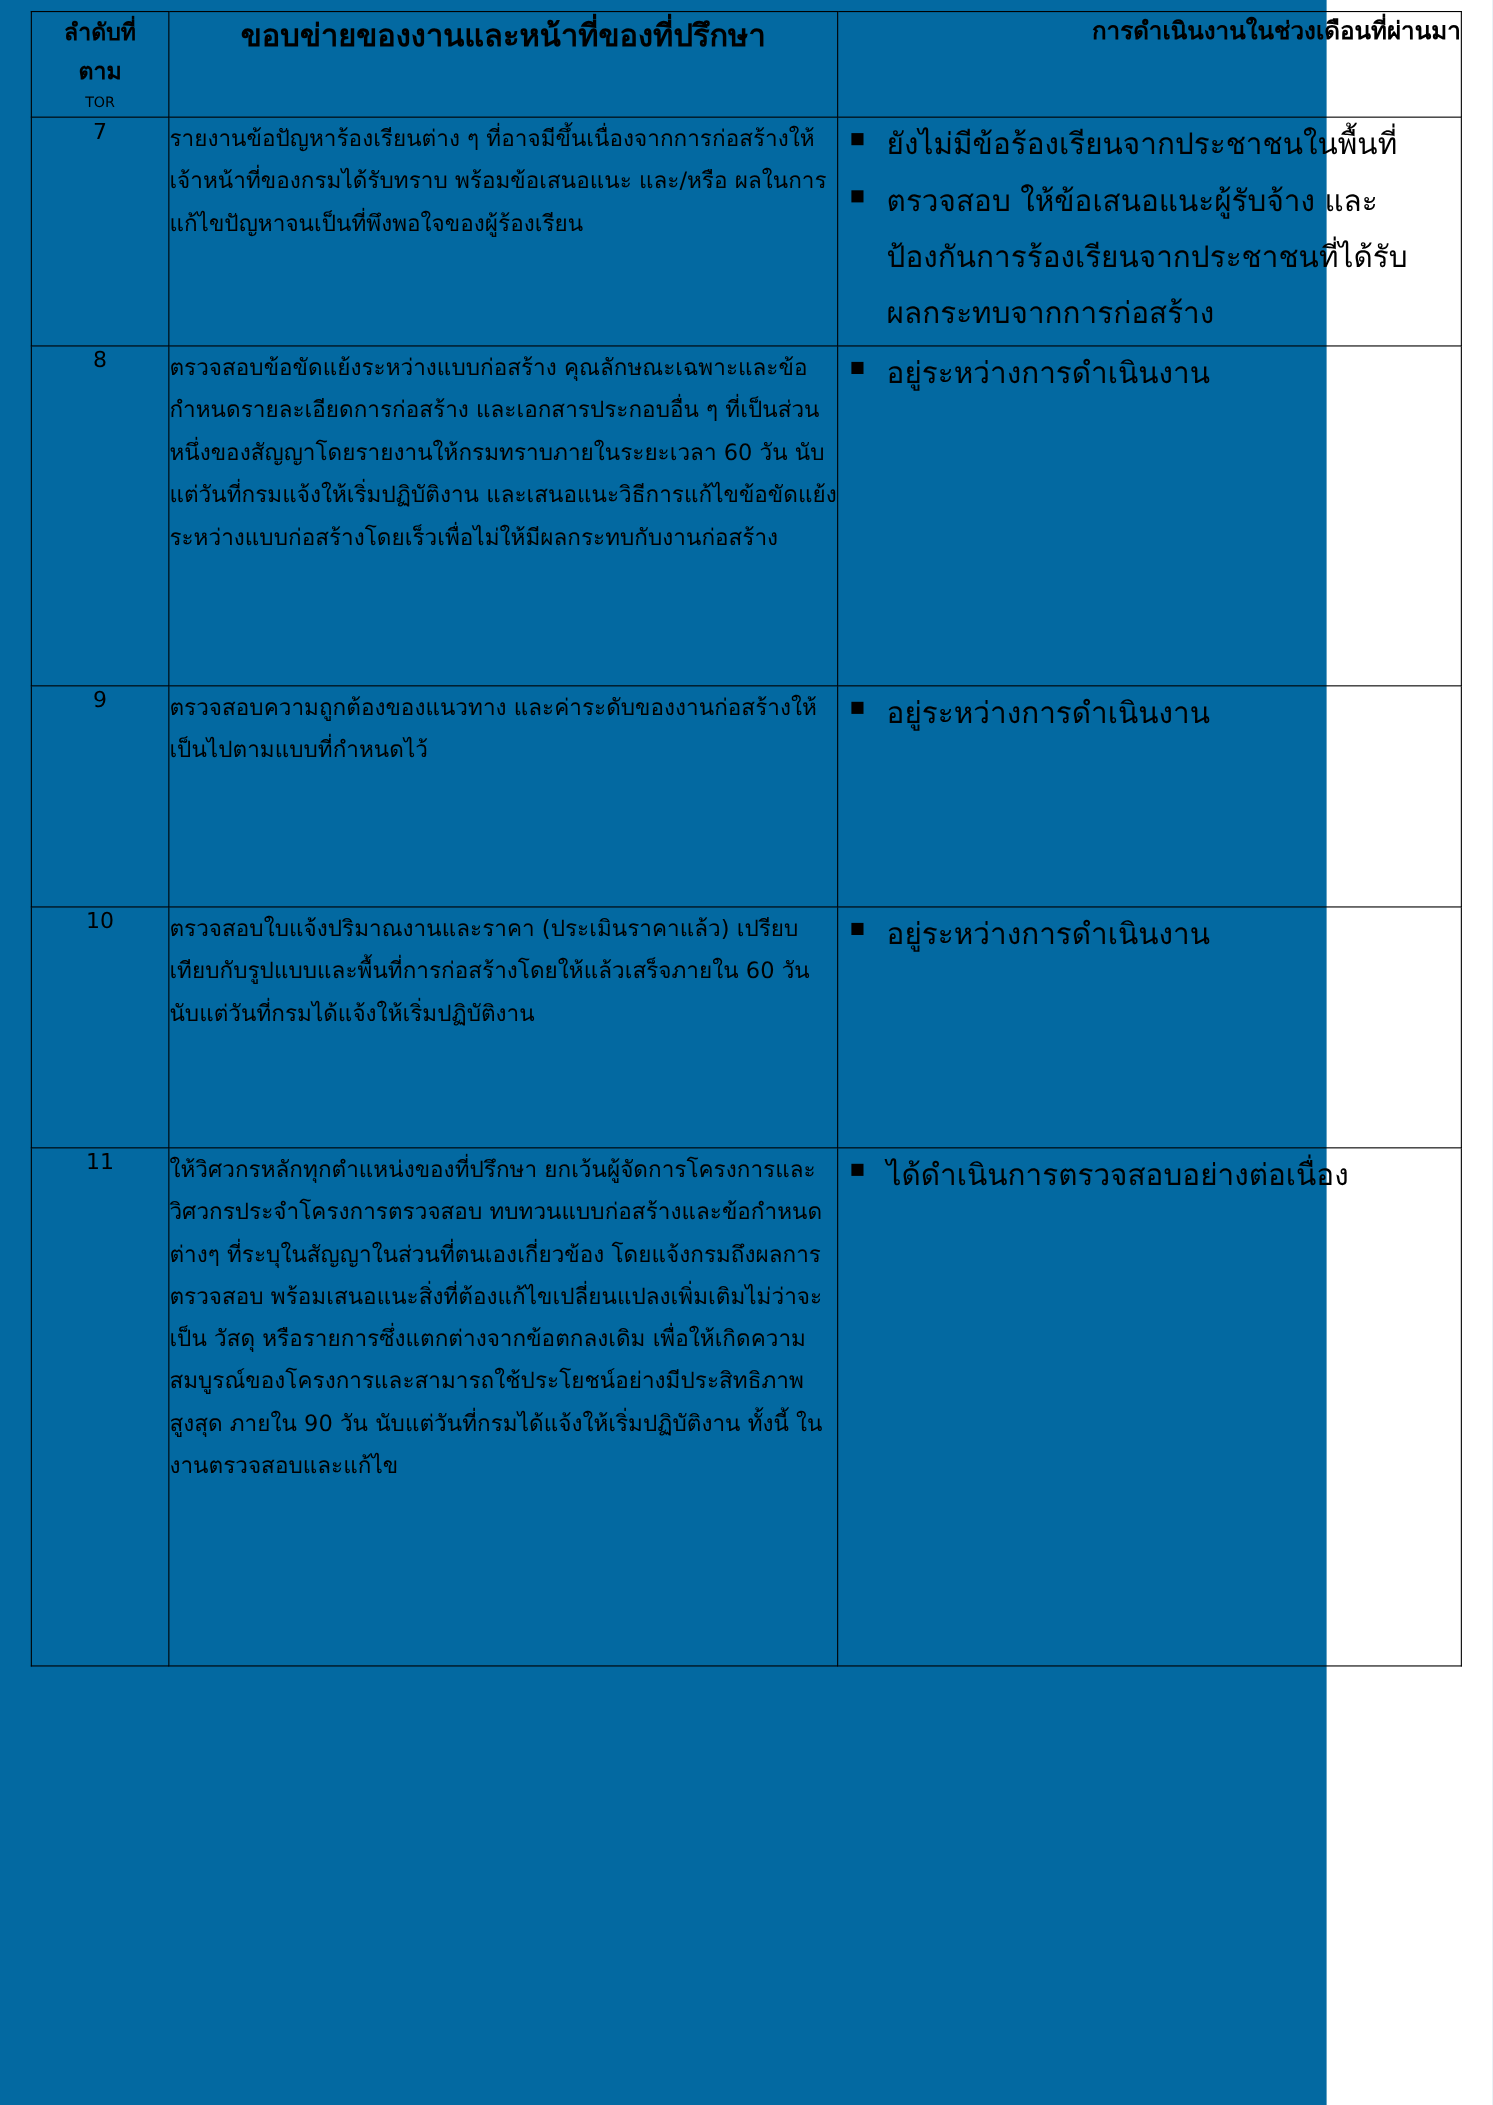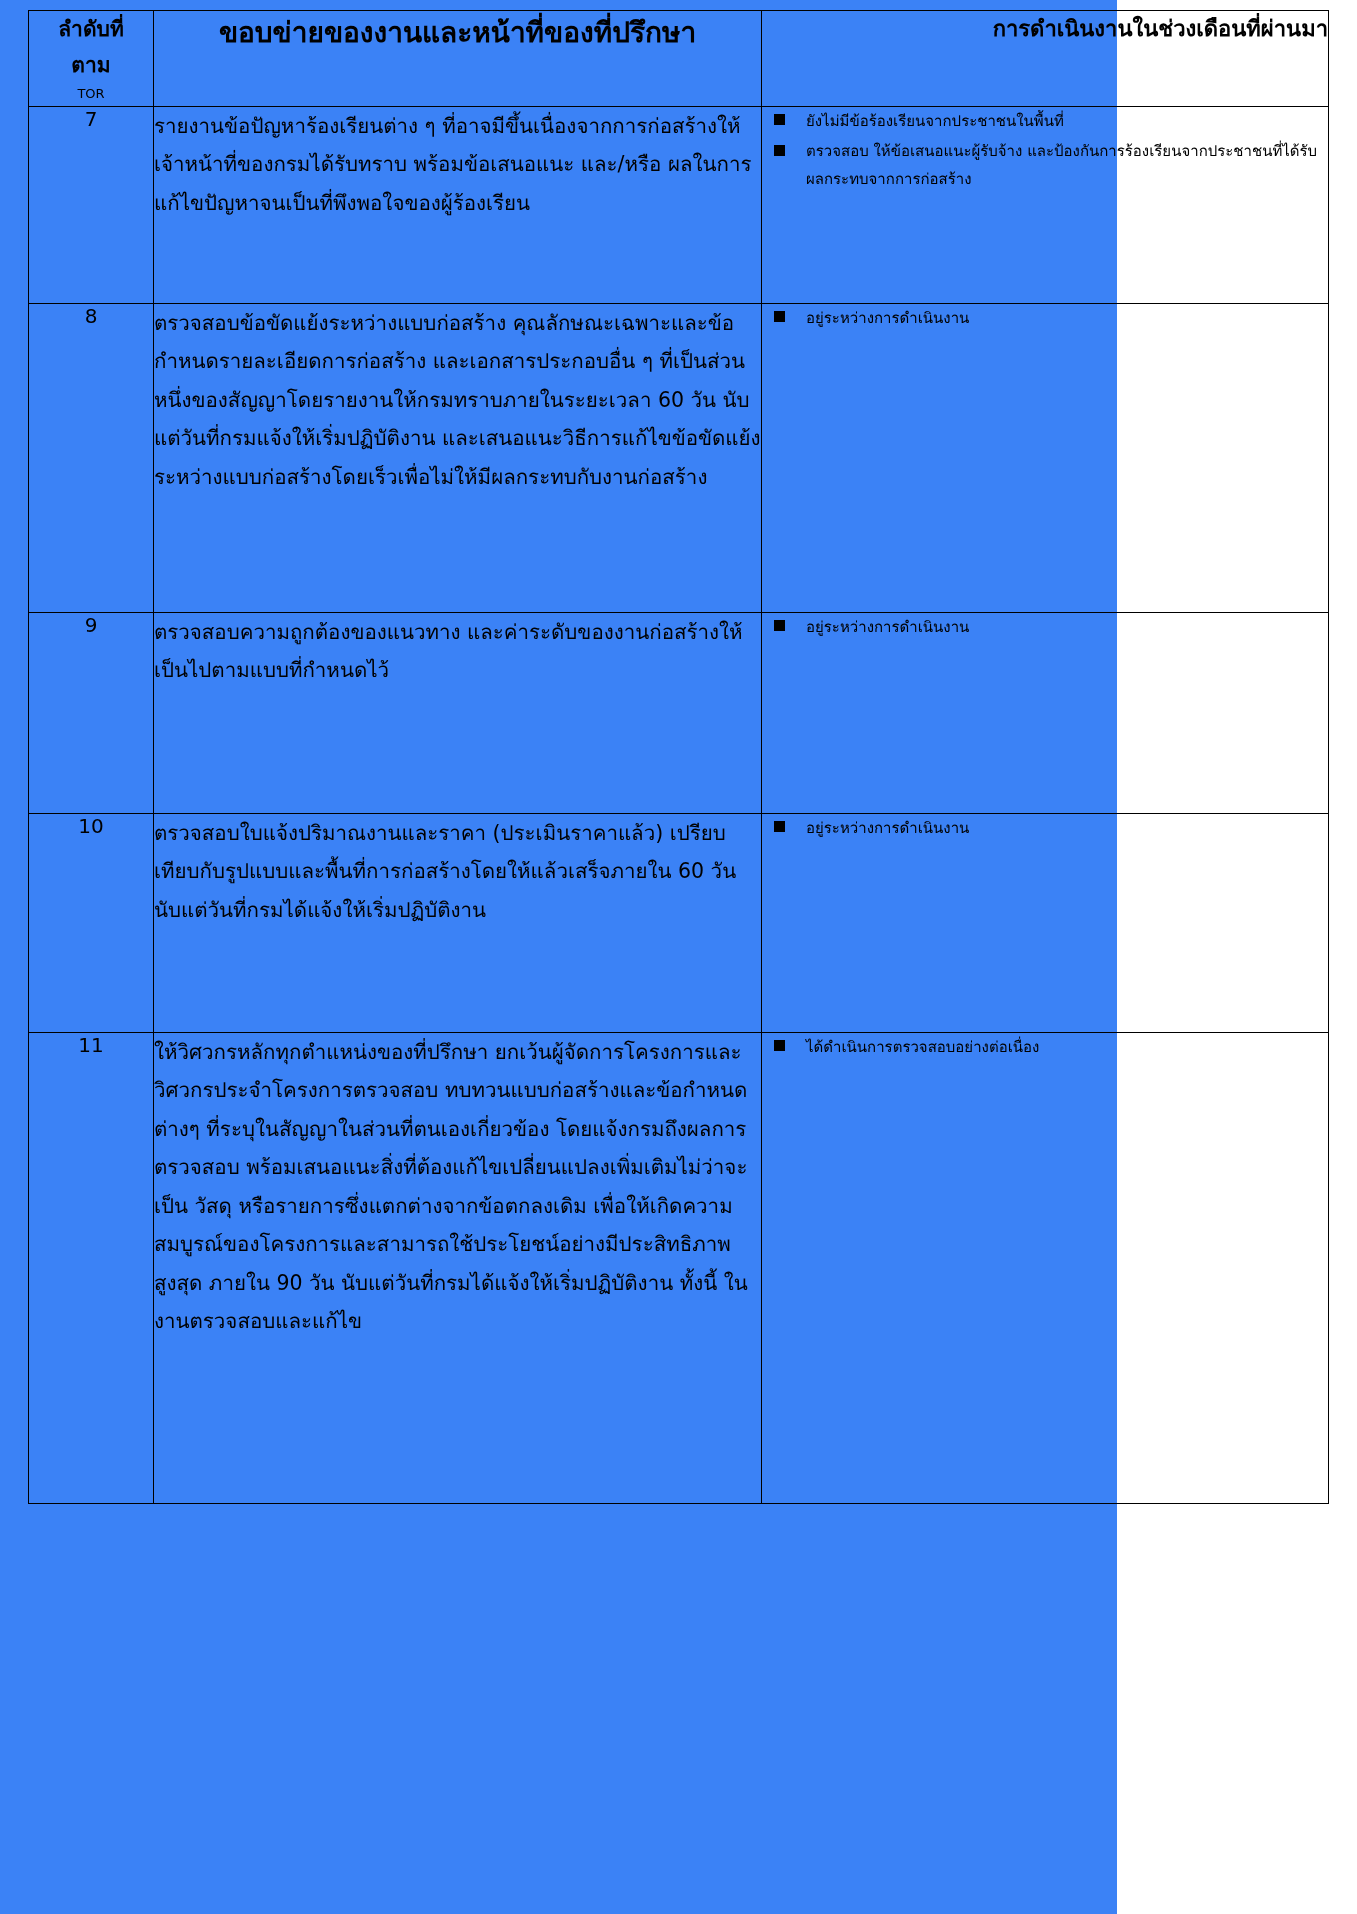--- a/index.html
+++ b/index.html
@@ -5,24 +5,24 @@
   html, body {
     margin: 0;
     padding: 0;
     background: #ffffff;
   }
   body {
     font-family: "DejaVu Sans", "Liberation Sans", sans-serif;
     color: #000000;
   }
   .page {
-    width: 1117px;
+    width: 1206px;
     height: 1914px;
     position: relative;
-    background: #3b82f6;
+    background: #0369a1;
     box-sizing: border-box;
     padding: 10px 28px 0 28px;
   }
   table.doc-table {
     width: 1300px;
     border-collapse: collapse;
     table-layout: fixed;
     margin: 0 auto;
   }
   table.doc-table td,
@@ -83,21 +83,21 @@
     word-break: break-word;
   }
   ul.bullets {
     list-style: none;
     margin: 0;
     padding: 0;
   }
   ul.bullets li {
     position: relative;
     padding-left: 44px;
-    font-size: 15px;
+    font-size: 27px;
     line-height: 1.88;
     margin-bottom: 2px;
   }
   ul.bullets li .bullet-mark {
     position: absolute;
     left: 12px;
     top: 0.52em;
     width: 11px;
     height: 11px;
     background: #000000;

